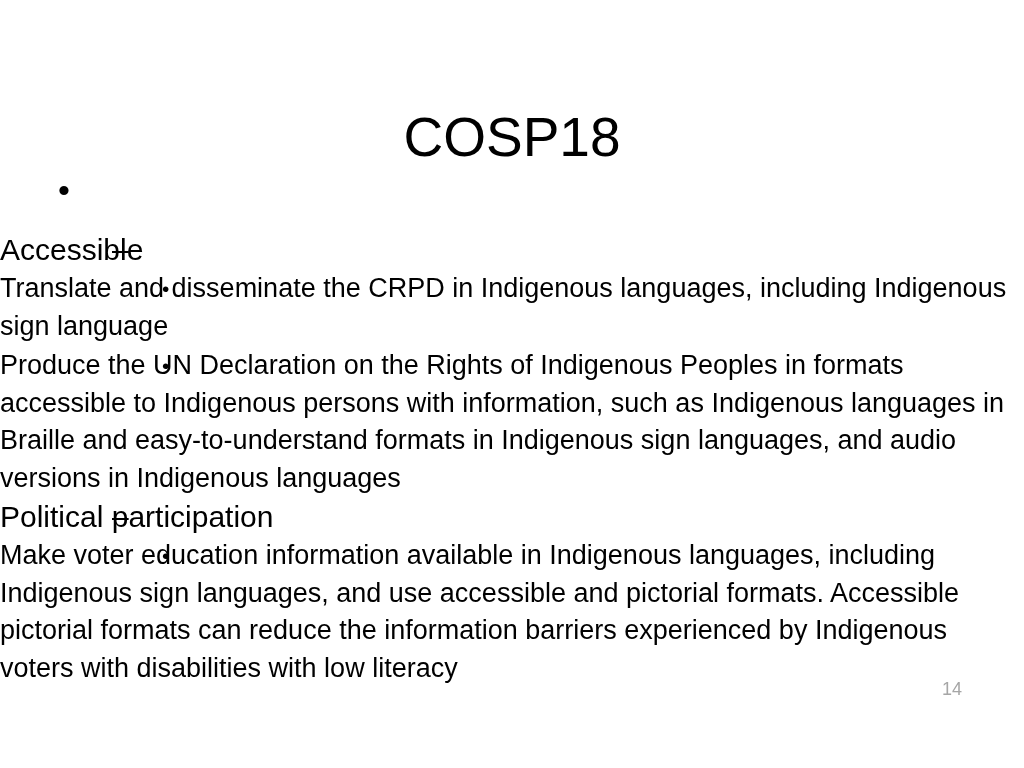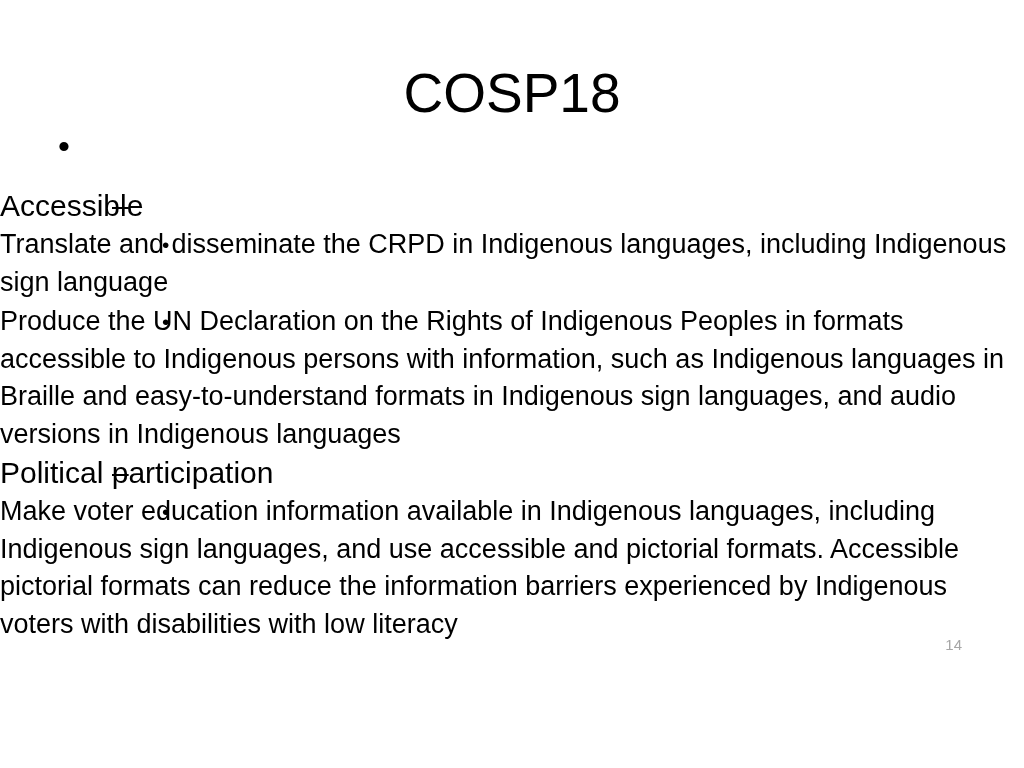--- a/index.html
+++ b/index.html
@@ -11,20 +11,21 @@
   body {
     font-family: "Liberation Sans", sans-serif;
     color: #000000;
   }
   .slide {
     position: relative;
     width: 1024px;
     height: 676px;
     background: #ffffff;
     overflow: hidden;
+    margin-top: 44px;
   }
 
   
   .slide-title {
     position: absolute;
     left: 0;
     top: 62px;
     width: 1024px;
     text-align: center;
     font-size: 55px;
@@ -105,21 +106,21 @@
   }
 
   .gap-small { height: 2px; }
   .gap-awareness { height: 18px; }
 
   
   .page-number {
     position: absolute;
     right: 62px;
     bottom: 22px;
-    font-size: 15px;
+    font-size: 18px;
     line-height: 18px;
     color: #a6a6a6;
     text-align: right;
   }
 </style>
 </head>
 <body>
 
 <div class="slide">
 

